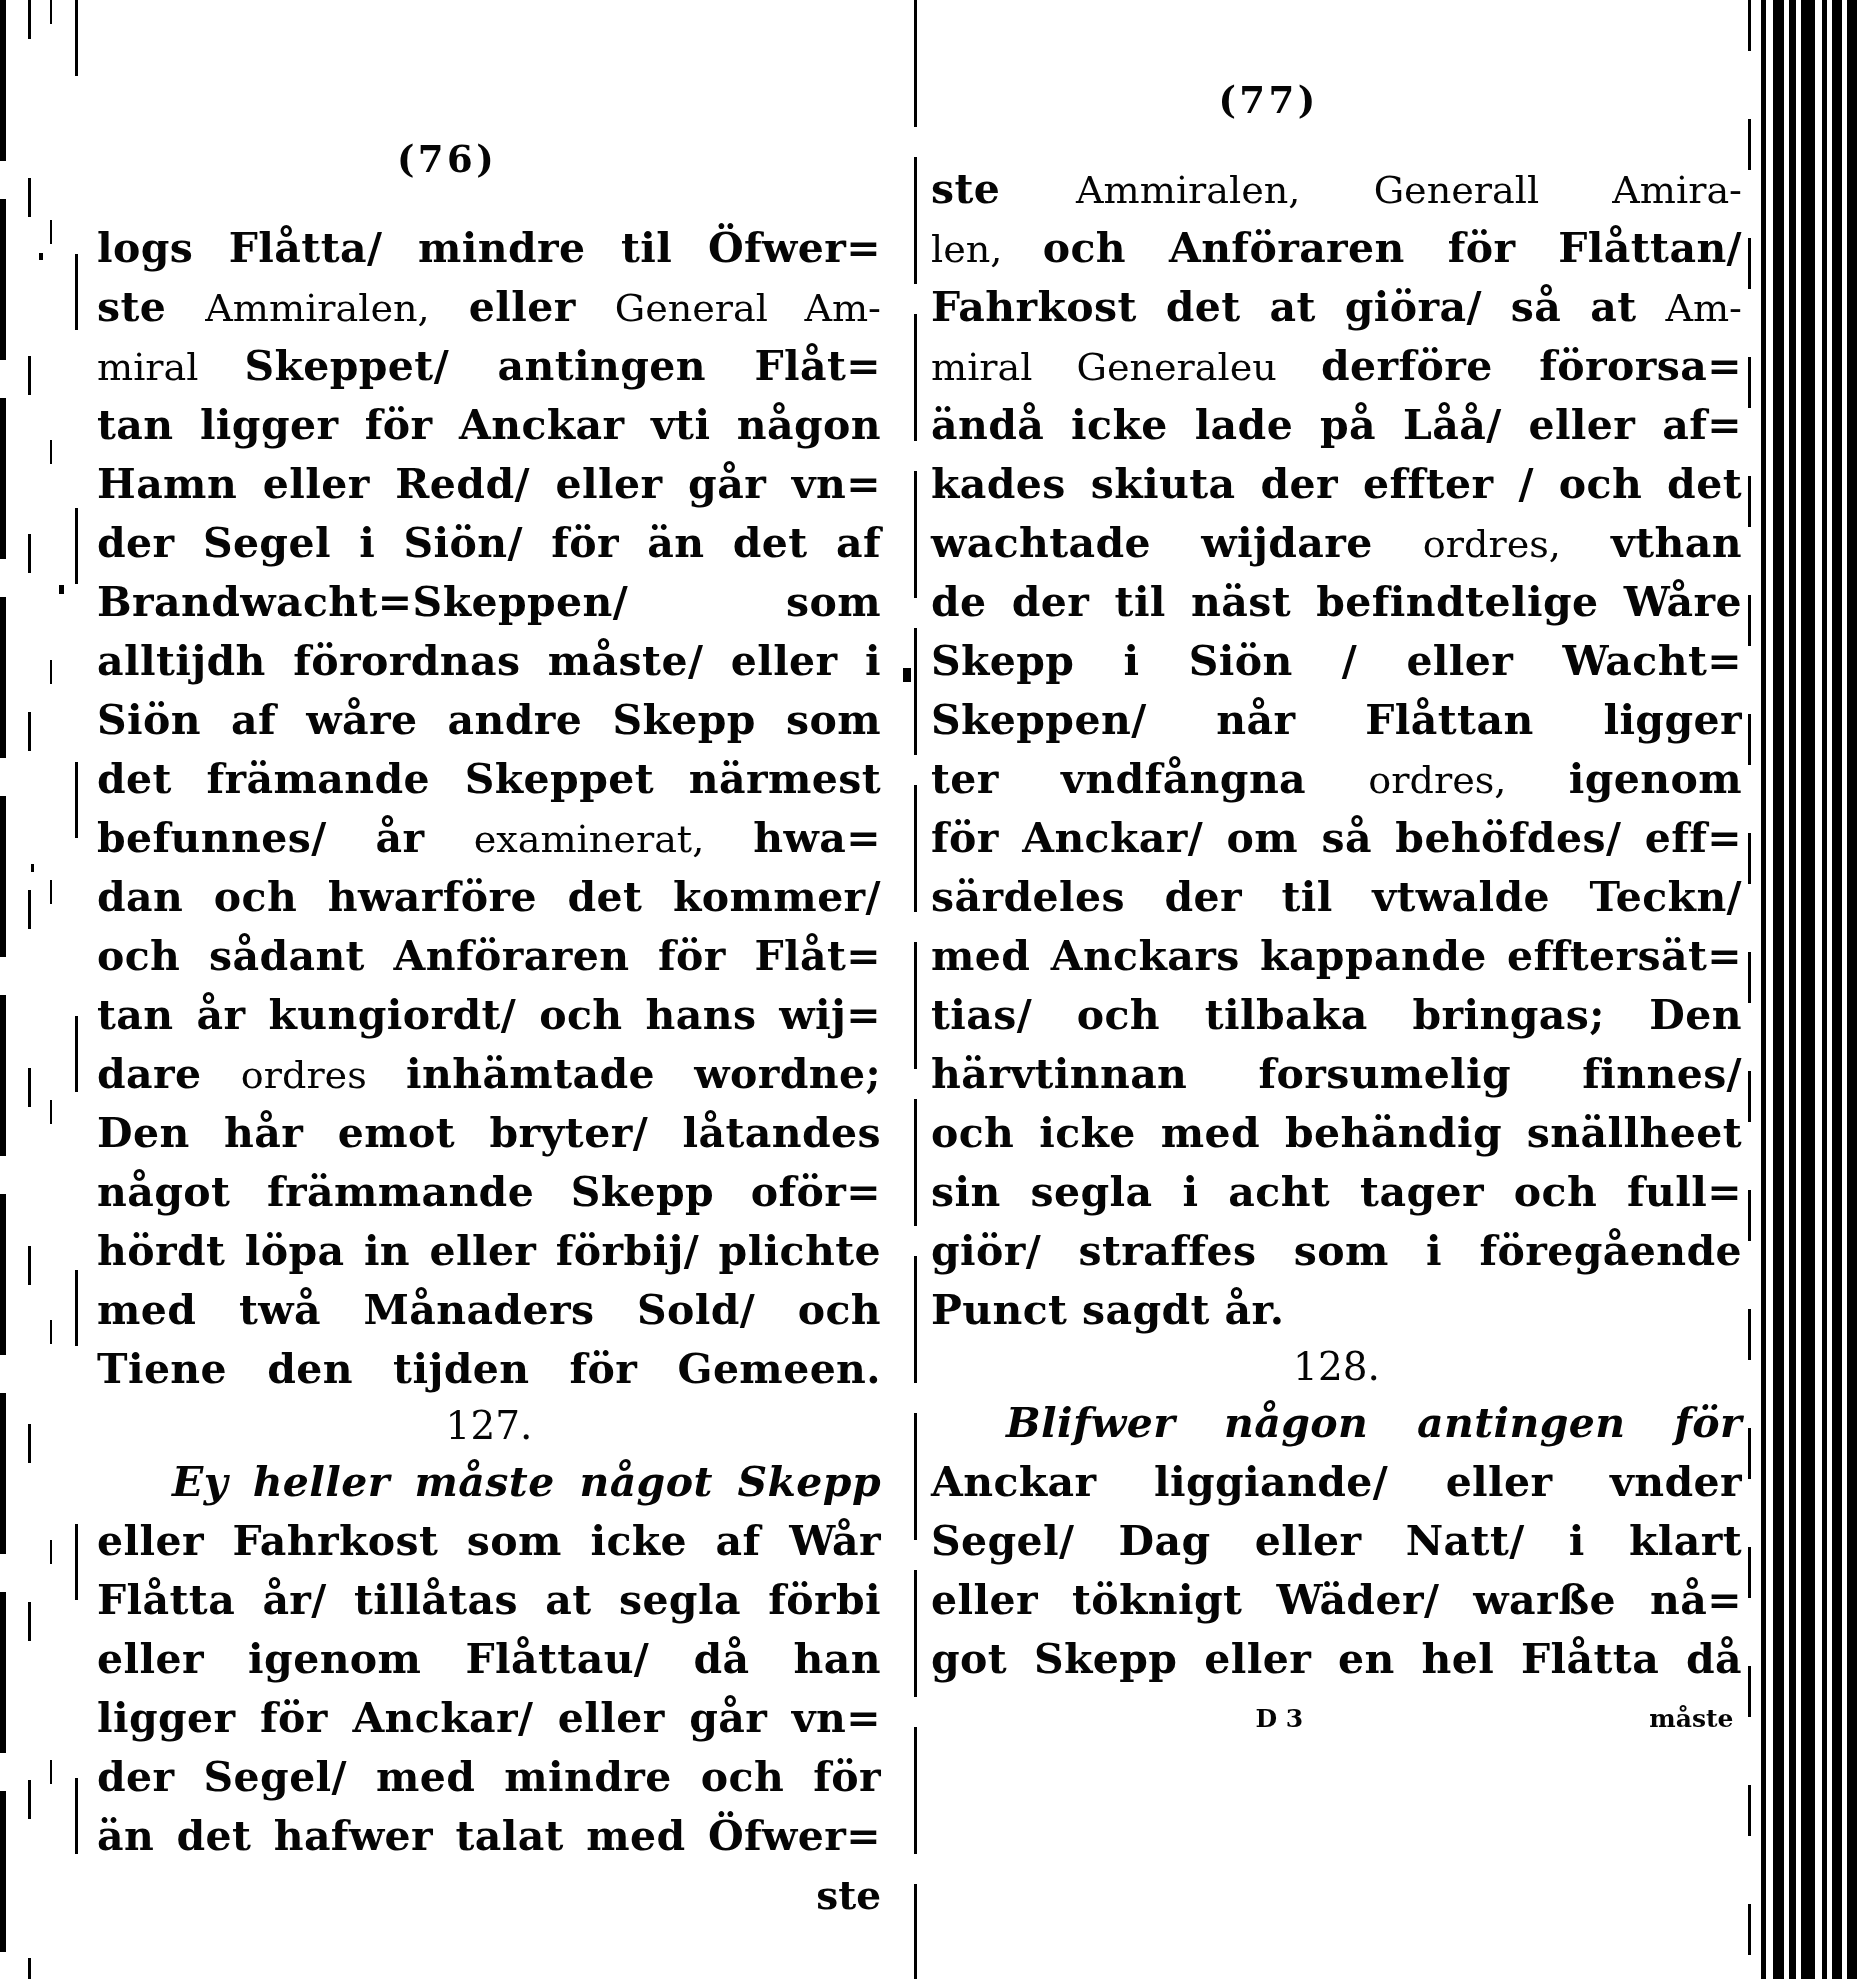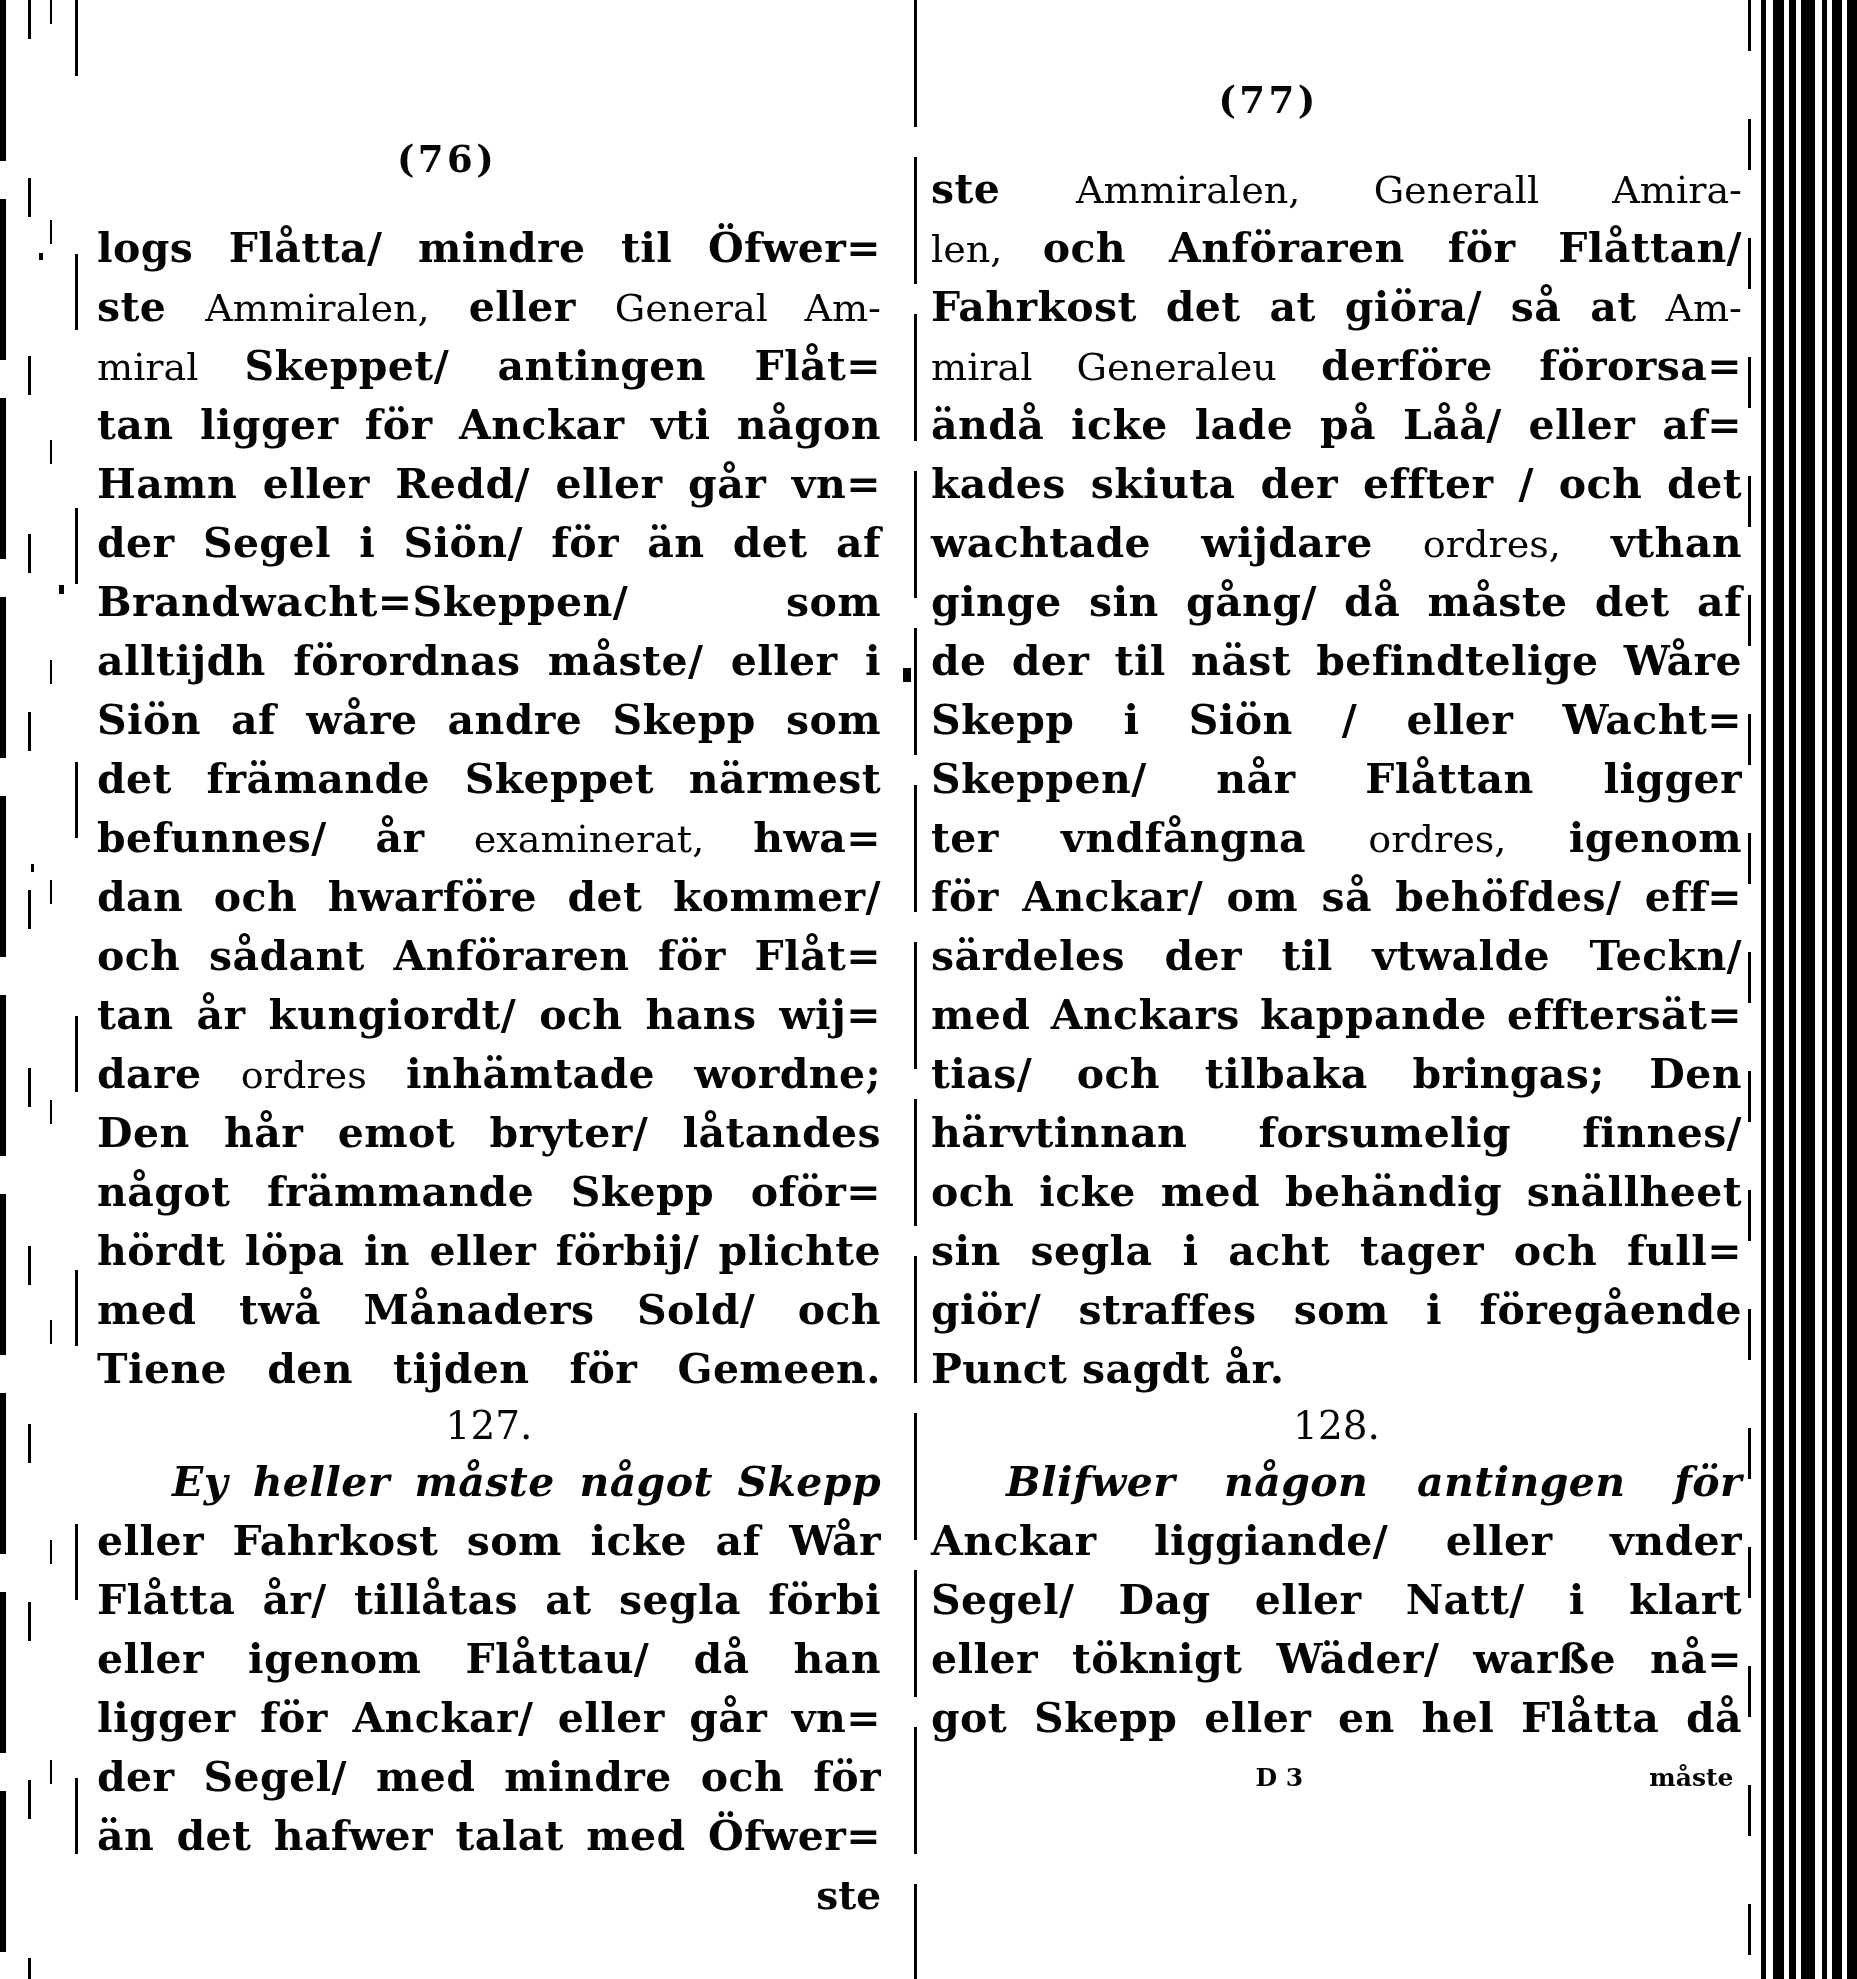--- a/index.html
+++ b/index.html
@@ -141,21 +141,20 @@
     <div class="page-number">(77)</div>
     <div class="text-block">
         <div class="para">
           <div class="line"><span class="fraktur">ste </span><span class="antiqua">Ammiralen, Generall Amira-</span></div>
           <div class="line"><span class="antiqua">len, </span><span class="fraktur">och Anföraren för Flåttan/</span></div>
           <div class="line"><span class="fraktur">Fahrkost det at giöra/ så at </span><span class="antiqua">Am-</span></div>
           <div class="line"><span class="antiqua">miral Generaleu </span><span class="fraktur">derföre förorsa=</span></div>
           <div class="line"><span class="fraktur">ändå icke lade på Låå/ eller af=</span></div>
           <div class="line"><span class="fraktur">kades skiuta der effter / och det</span></div>
           <div class="line"><span class="fraktur">wachtade wijdare </span><span class="antiqua">ordres,</span><span class="fraktur"> vthan</span></div>
-          <div class="line"><span class="fraktur">ginge sin gång/ då måste det af</span></div>
           <div class="line"><span class="fraktur">de der til näst befindtelige Wåre</span></div>
           <div class="line"><span class="fraktur">Skepp i Siön / eller Wacht=</span></div>
           <div class="line"><span class="fraktur">Skeppen/ når Flåttan ligger</span></div>
           <div class="line"><span class="fraktur">ter vndfångna </span><span class="antiqua">ordres,</span><span class="fraktur"> igenom</span></div>
           <div class="line"><span class="fraktur">för Anckar/ om så behöfdes/ eff=</span></div>
           <div class="line"><span class="fraktur">särdeles der til vtwalde Teckn/</span></div>
           <div class="line"><span class="fraktur">med Anckars kappande efftersät=</span></div>
           <div class="line"><span class="fraktur">tias/ och tilbaka bringas; Den</span></div>
           <div class="line"><span class="fraktur">härvtinnan forsumelig finnes/</span></div>
           <div class="line"><span class="fraktur">och icke med behändig snällheet</span></div>

